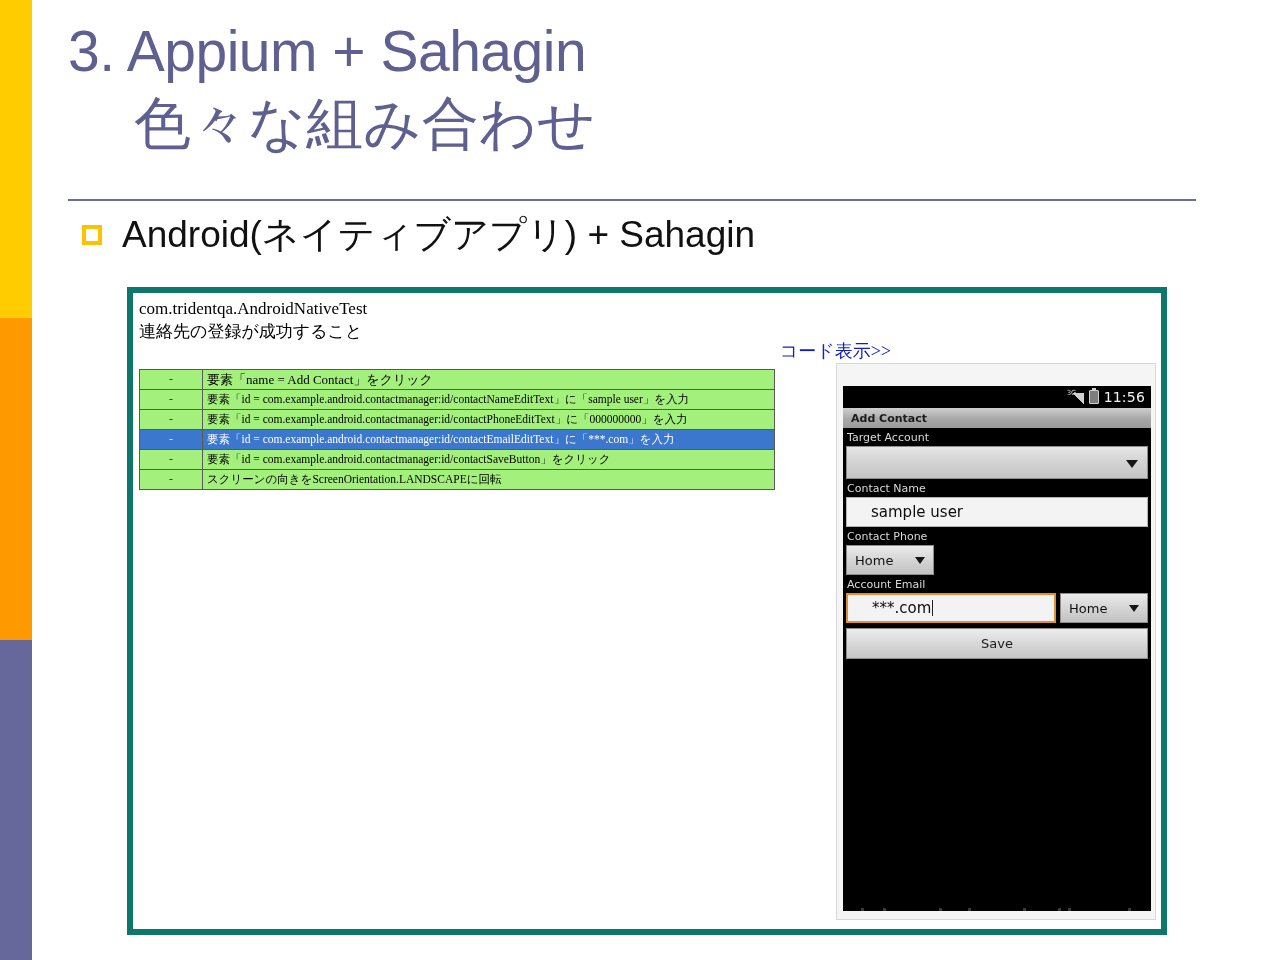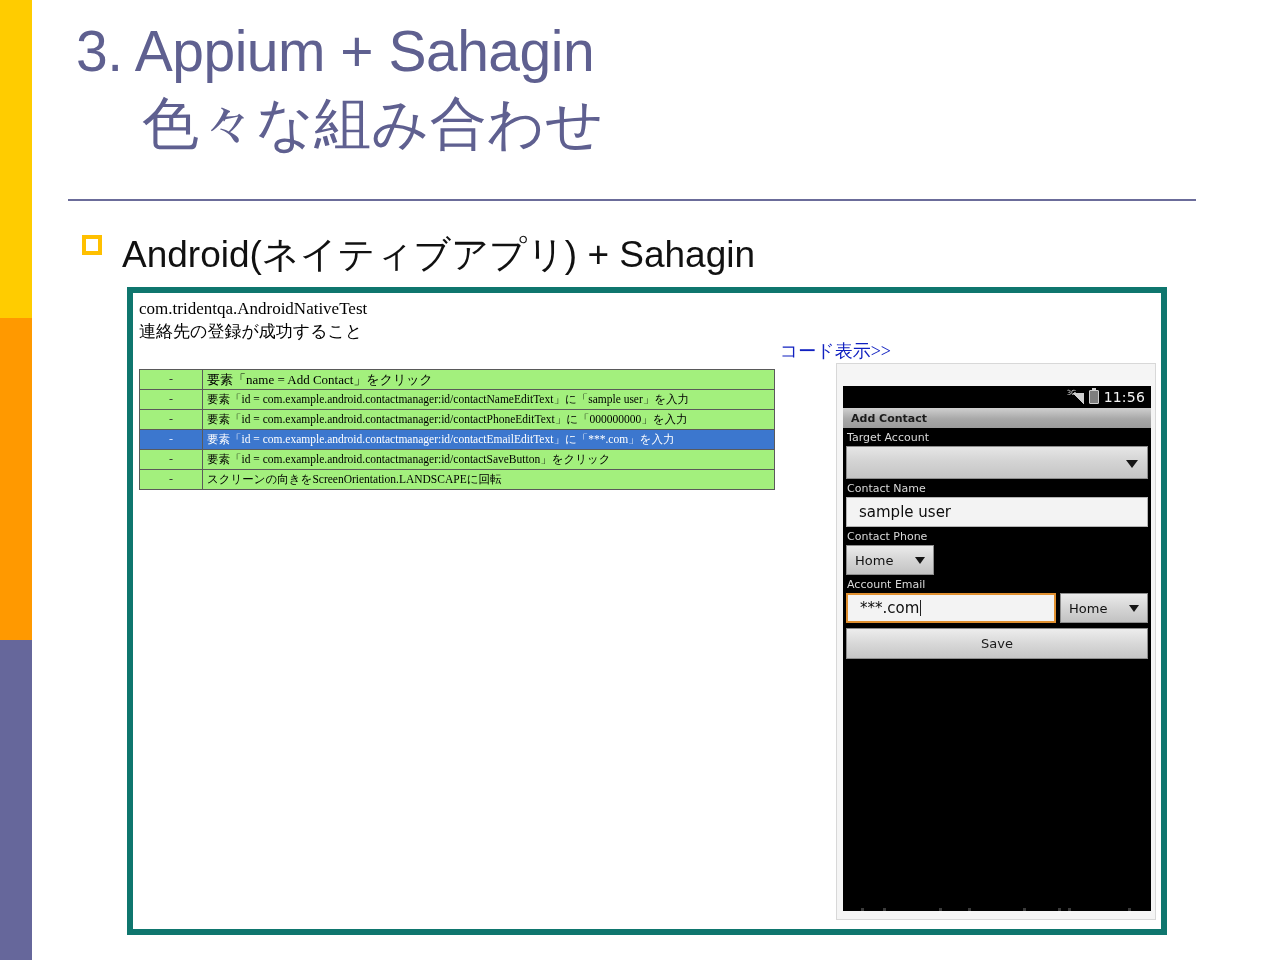--- a/index.html
+++ b/index.html
@@ -11,21 +11,21 @@
     position:relative;
   }
   
   .band{position:absolute;left:0;width:32px;}
   .band-yellow{top:0;height:318px;background:#ffcc00;}
   .band-orange{top:318px;height:322px;background:#ff9900;}
   .band-purple{top:640px;height:320px;background:#66679b;}
 
   
   .title-block{
-    position:absolute;left:76px;top:22px;width:1120px;
+    position:absolute;left:68px;top:22px;width:1120px;
     color:#5f6090;
     line-height:1.02;
   }
   .title-line1{
     font-size:57px;letter-spacing:-0.5px;font-weight:400;
     white-space:nowrap;
   }
   .title-line2{
     font-size:57px;font-weight:400;padding-left:66px;margin-top:14px;
     white-space:nowrap;
@@ -37,21 +37,21 @@
 
   
   .bullet-row{
     position:absolute;left:82px;top:216px;display:flex;align-items:center;
   }
   .bullet-sq{
     width:20px;height:20px;border:4px solid #ffc000;background:#ffffff;
     box-sizing:border-box;margin-right:20px;flex:0 0 auto;
   }
   .bullet-text{
-    font-size:37px;color:#111111;white-space:nowrap;line-height:1;margin-top:20px;
+    font-size:37px;color:#111111;white-space:nowrap;line-height:1;
   }
 
   
   .report{
     position:absolute;left:127px;top:287px;width:1040px;height:648px;
     background:#ffffff;border:6px solid #0f766e;box-sizing:border-box;
   }
   .rep-head{
     position:absolute;left:6px;top:5px;
     font-family:"Liberation Serif", serif;
@@ -138,21 +138,21 @@
     background:linear-gradient(to bottom,#e6e6e6 0%,#d4d4d4 45%,#c4c4c4 100%);
     border:1px solid #8d8d8d;box-sizing:border-box;position:relative;
   }
   .spinner .caret{
     position:absolute;right:9px;top:50%;margin-top:-3px;
     width:0;height:0;border-left:6px solid transparent;
     border-right:6px solid transparent;border-top:8px solid #151515;
   }
   .edit{
     flex:1;height:30px;background:#f3f3f3;border:1px solid #b4b4b4;
-    box-sizing:border-box;display:flex;align-items:center;padding-left:12px;
+    box-sizing:border-box;display:flex;align-items:center;padding-left:24px;
     font-size:15px;color:#0d0d0d;
   }
   .edit.focused{border:2px solid #e09030;}
   .edit .caret-bar{
     display:inline-block;width:1px;height:16px;background:#222;margin-left:1px;
   }
   .typebtn{
     width:88px;height:30px;
     background:linear-gradient(to bottom,#ebebeb 0%,#d6d6d6 48%,#c2c2c2 100%);
     border:1px solid #8d8d8d;box-sizing:border-box;

